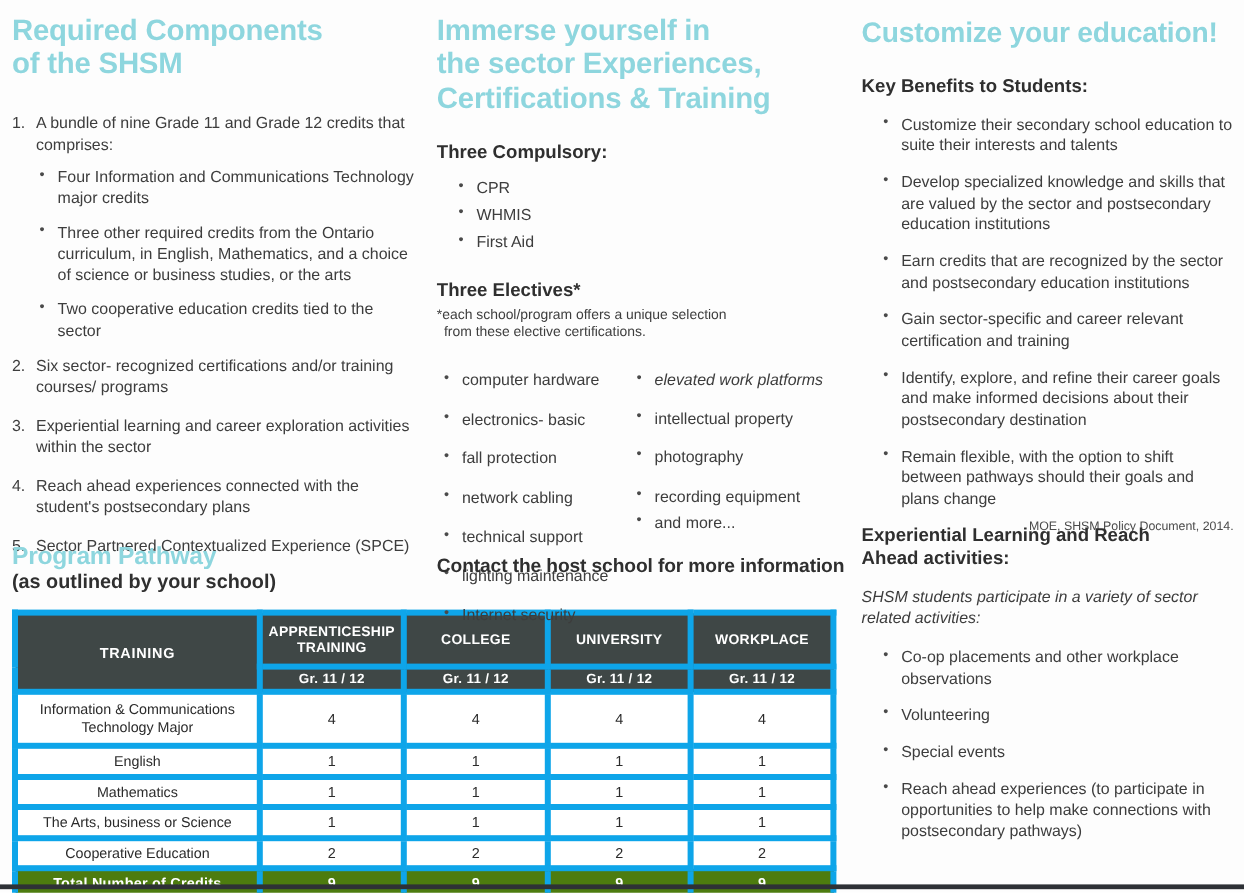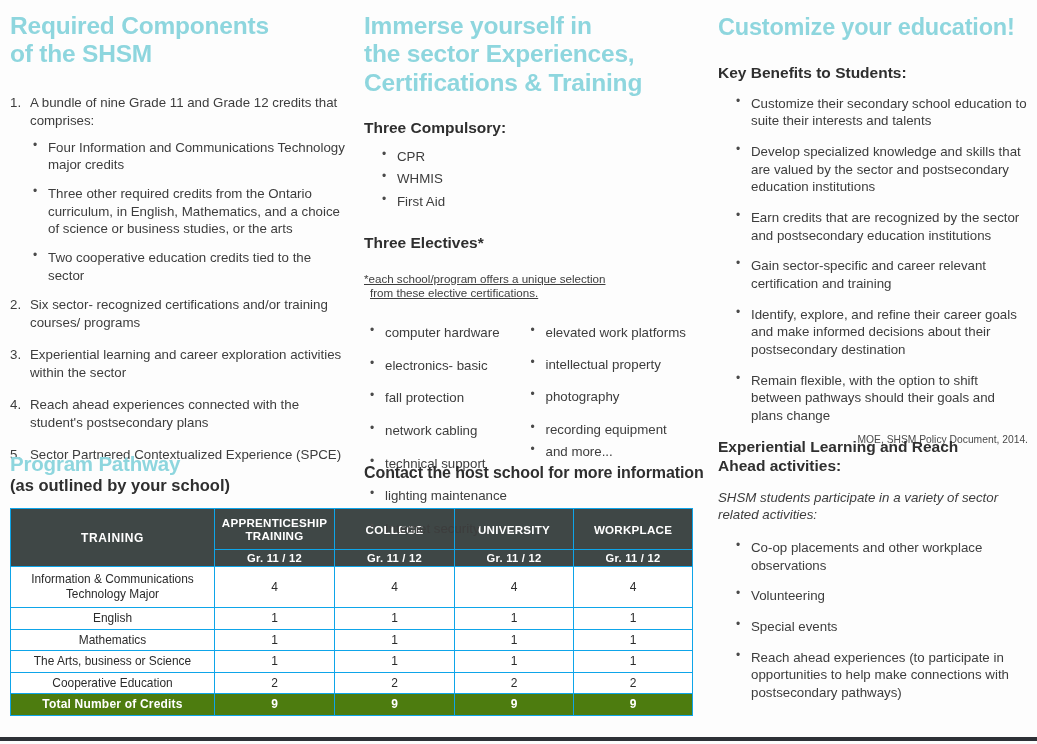--- a/index.html
+++ b/index.html
@@ -114,21 +114,21 @@
     left: 10px;
     top: 508px;
     width: 682px;
     border-collapse: collapse;
     table-layout: fixed;
     background: #ffffff;
     border: 1.5px solid #2a2a2a;
     font-size: 11.4px;
   }
   .pathway-table th, .pathway-table td {
-    border: 1px solid #0ea5e9;
+    border: 5px solid #0ea5e9;
     text-align: center;
     padding: 2px 3px;
     color: #2b2b2b;
   }
   .pathway-table thead th {
     background: #3f4746;
     color: #ffffff;
     font-weight: bold;
     font-size: 11.6px;
     letter-spacing: 0.25px;
@@ -337,21 +337,21 @@
       <li style="margin-bottom:5px;">
         <span>WHMIS</span>
       </li>
       <li style="margin-bottom:0;">
         <span>First Aid</span>
       </li>
     </ul>
 
     <h2 class="section" style="margin-top:22px;">Three Electives*</h2>
 
-    <div class="footnote" style="margin-top:20px;text-decoration:underline;">
+    <div class="footnote" style="margin-top:4px;">
       <span>*each school/program offers a unique selection</span>
       <span class="ind">from these elective certifications.</span>
     </div>
 
     <div class="two-col-bullets" style="margin-top:23px;">
       <div class="sub">
         <ul class="bullets" style="margin-left:6px;">
           <li style="margin-bottom:15px;">
             <span>computer hardware</span>
           </li>
@@ -370,21 +370,21 @@
           <li style="margin-bottom:15px;">
             <span>lighting maintenance</span>
           </li>
           <li style="margin-bottom:0;">
             <span>Internet security</span>
           </li>
         </ul>
       </div>
       <div class="sub">
         <ul class="bullets" style="margin-left:4px;">
-          <li style="margin-bottom:14px;">
+          <li style="margin-bottom:14px;font-style:italic;">
             <span>elevated work platforms</span>
           </li>
           <li style="margin-bottom:15px;">
             <span>intellectual property</span>
           </li>
           <li style="margin-bottom:15px;">
             <span>photography</span>
           </li>
           <li style="margin-bottom:4px;">
             <span>recording equipment</span>

